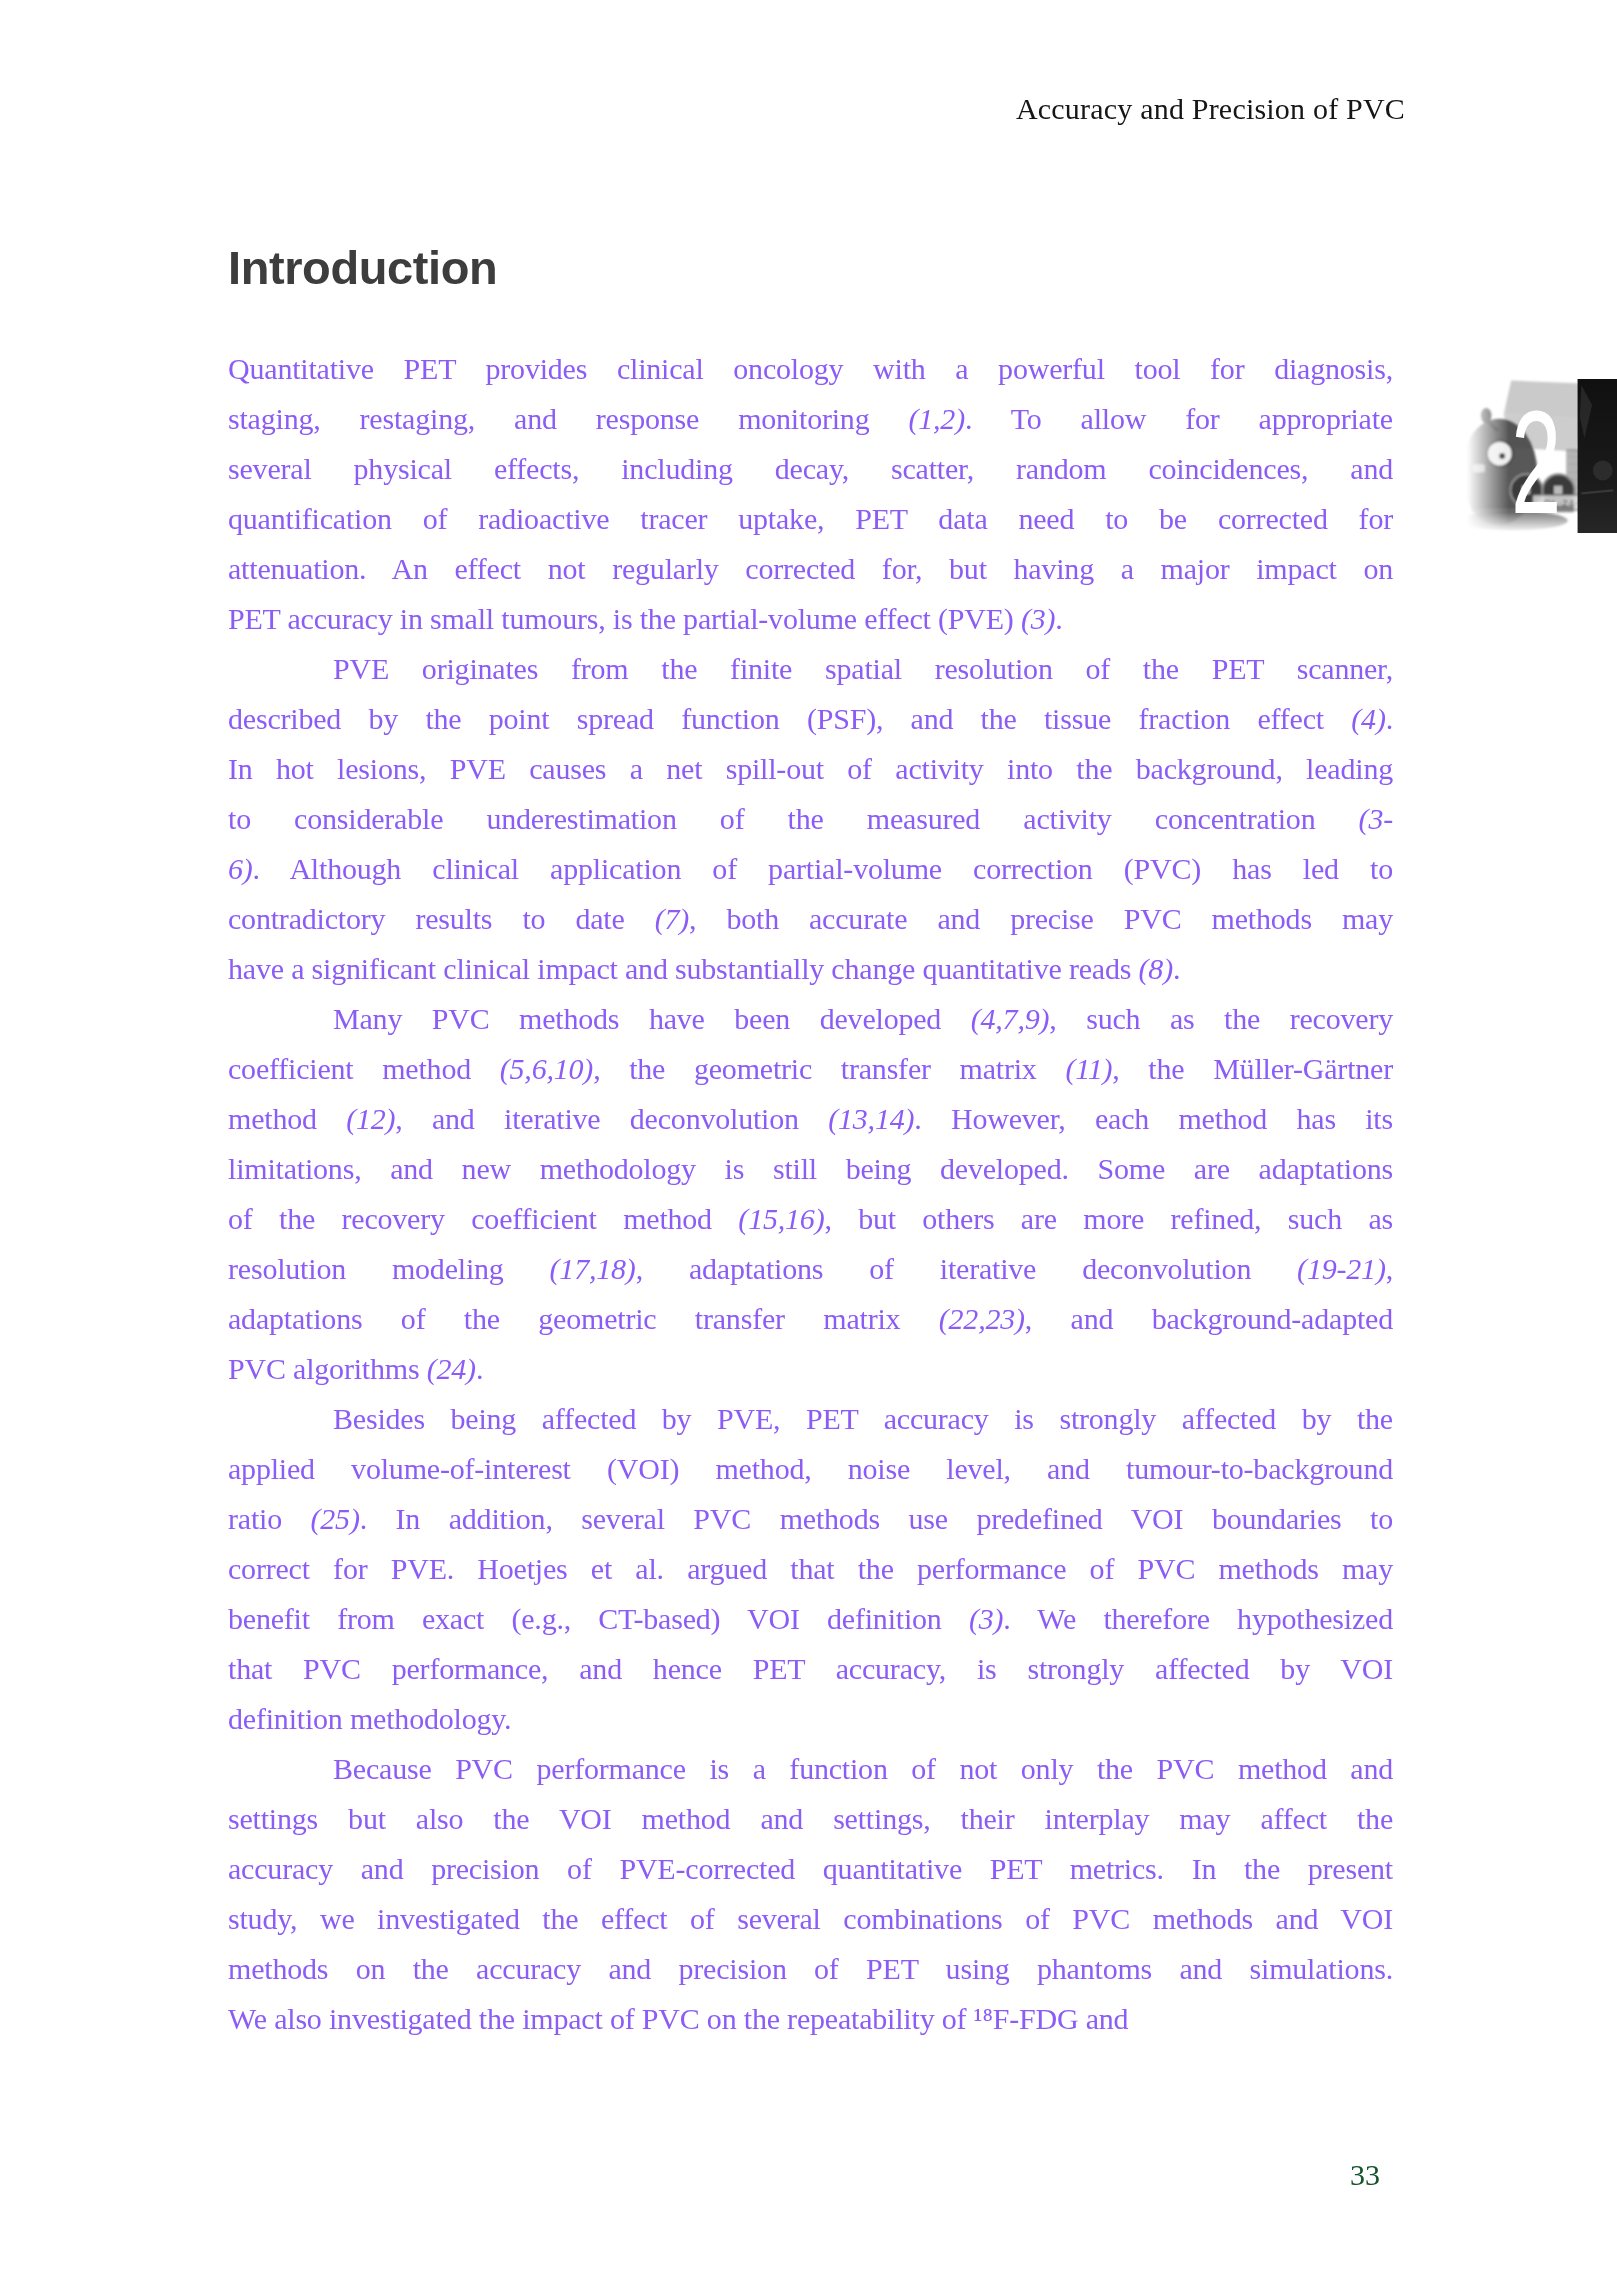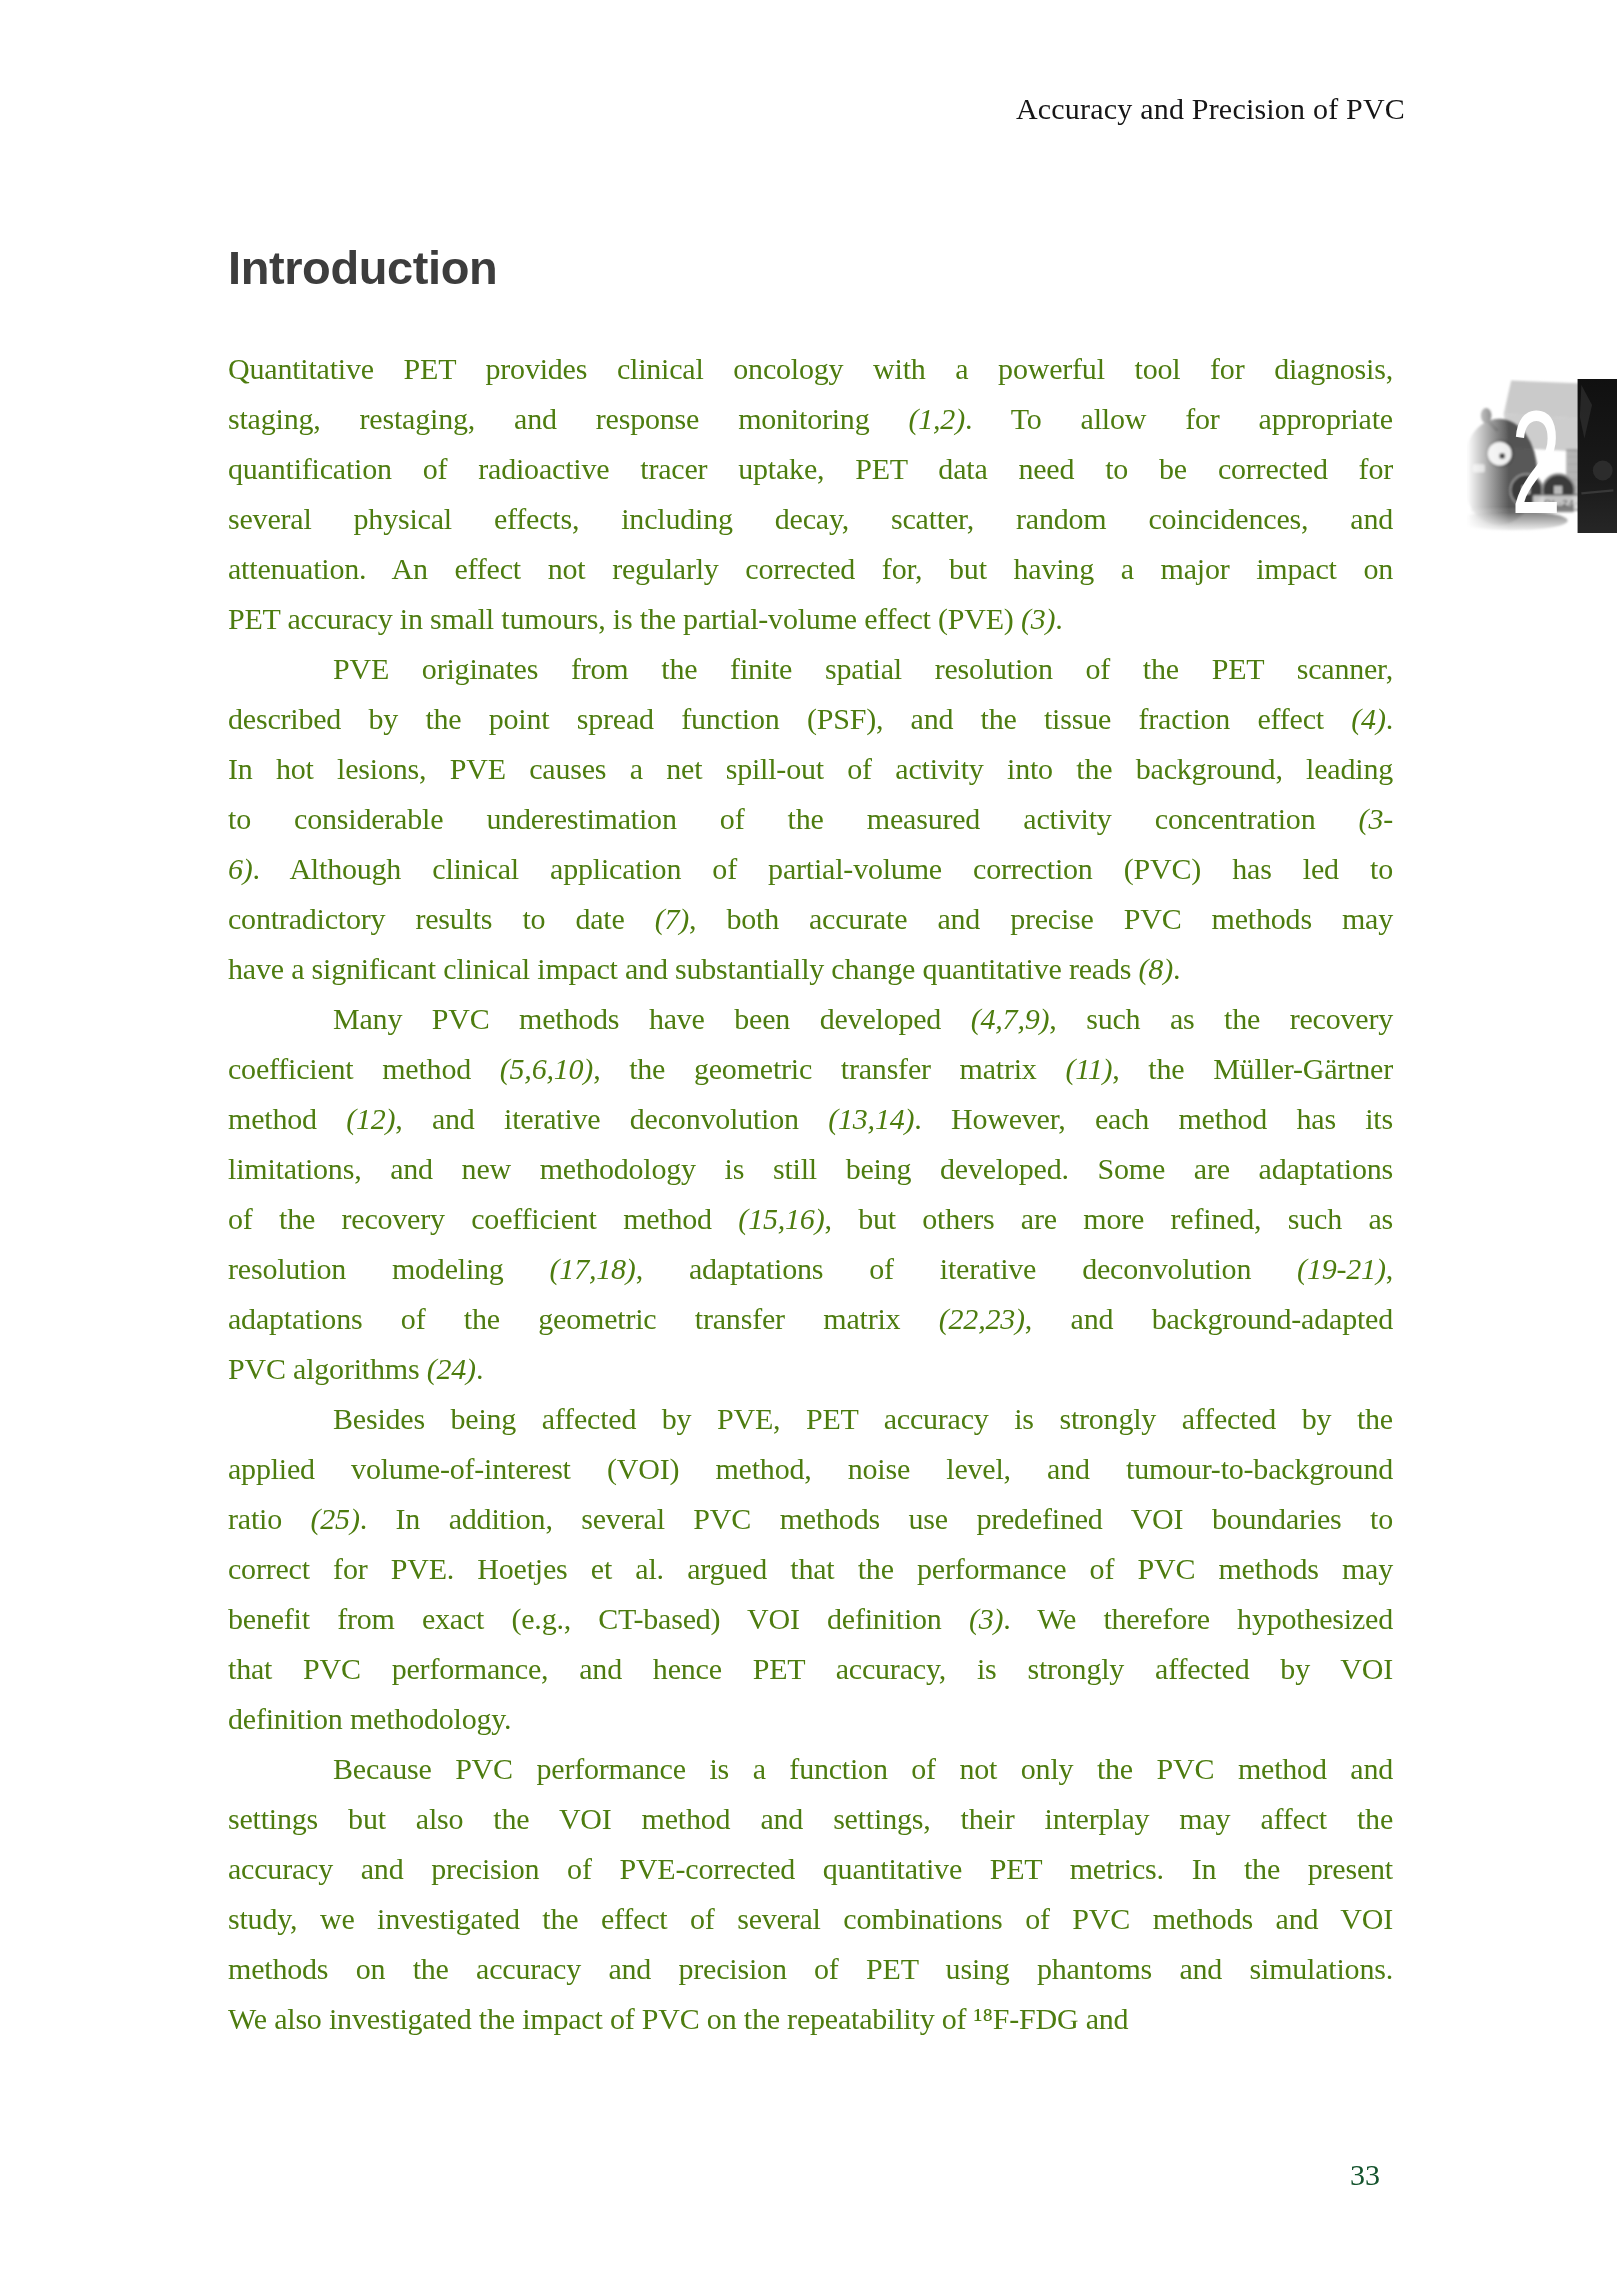--- a/index.html
+++ b/index.html
@@ -19,21 +19,21 @@
   }
   .section-title{
     position:absolute;top:227px;left:228px;
     font-family:"Liberation Sans","DejaVu Sans",sans-serif;
     font-weight:bold;font-size:47px;line-height:50px;
     color:#3d3d3d;letter-spacing:-0.4px;margin-top:16px;
   }
   .body-text{
     position:absolute;top:344px;left:228px;width:1165px;
     font-size:30px;letter-spacing:-0.2px;
-    color:#4d7c0f;
+    color:#8b5cf6;
   }
   .body-text .line{
     height:50px;line-height:50px;
     text-align:justify;
     text-align-last:justify;
     -moz-text-align-last:justify;
     overflow:visible;
   }
   .body-text .line.last{
     text-align-last:left;
@@ -130,22 +130,22 @@
       <rect x="0" y="168" width="144" height="34" fill="url(#fadeB)"></rect>
     </svg>
     <div class="chapter-number">2</div>
   </div>
 
   <div class="section-title">Introduction</div>
 
   <div class="body-text">
       <div class="line">Quantitative PET provides clinical oncology with a powerful tool for diagnosis,</div>
       <div class="line">staging, restaging, and response monitoring <i>(1,2)</i>. To allow for appropriate</div>
+      <div class="line">several physical effects, including decay, scatter, random coincidences, and</div>
       <div class="line">quantification of radioactive tracer uptake, PET data need to be corrected for</div>
-      <div class="line">several physical effects, including decay, scatter, random coincidences, and</div>
       <div class="line">attenuation. An effect not regularly corrected for, but having a major impact on</div>
       <div class="line last">PET accuracy in small tumours, is the partial-volume effect (PVE) <i>(3)</i>.</div>
       <div class="line indent">PVE originates from the finite spatial resolution of the PET scanner,</div>
       <div class="line">described by the point spread function (PSF), and the tissue fraction effect <i>(4)</i>.</div>
       <div class="line">In hot lesions, PVE causes a net spill-out of activity into the background, leading</div>
       <div class="line">to considerable underestimation of the measured activity concentration <i>(3-</i></div>
       <div class="line"><i>6)</i>. Although clinical application of partial-volume correction (PVC) has led to</div>
       <div class="line">contradictory results to date <i>(7)</i>, both accurate and precise PVC methods may</div>
       <div class="line last">have a significant clinical impact and substantially change quantitative reads <i>(8)</i>.</div>
       <div class="line indent">Many PVC methods have been developed <i>(4,7,9)</i>, such as the recovery</div>

